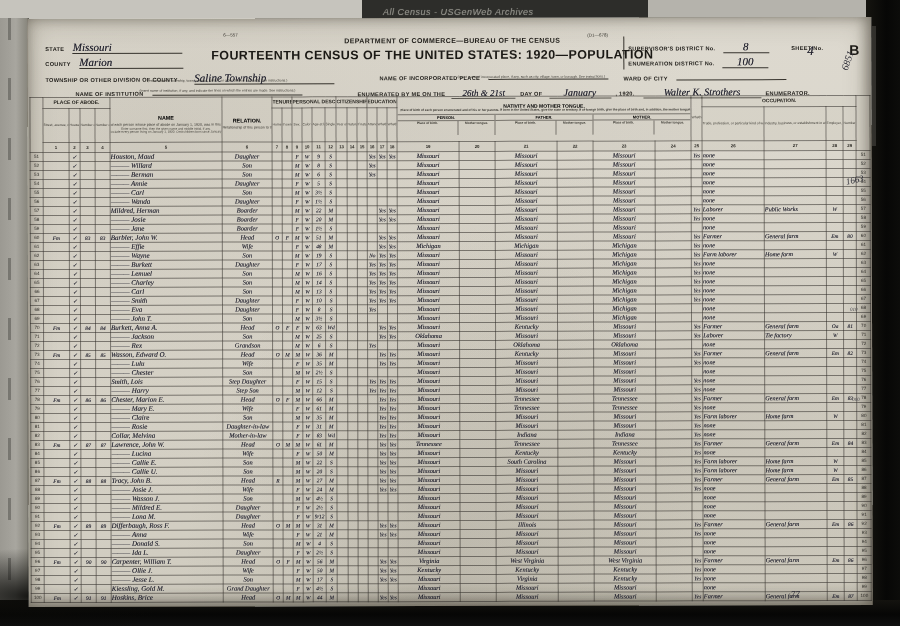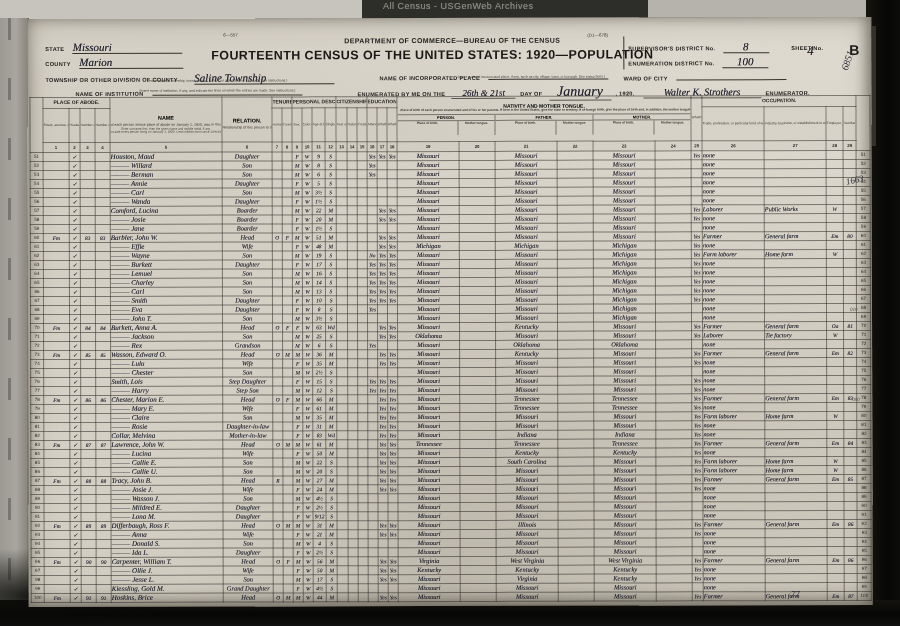--- a/index.html
+++ b/index.html
@@ -13,22 +13,22 @@
       background:linear-gradient(90deg,#9b9992 0%,#a8a69f 55%,#8a887f 92%,#5a5850 100%);}
   .left-strip:after{content:"";position:absolute;left:8px;top:0;width:3px;height:100%;
       background:repeating-linear-gradient(180deg,rgba(40,40,36,.35) 0 22px,rgba(160,158,150,.1) 22px 60px);}
   .right-band{position:absolute;left:866px;top:0;width:34px;height:626px;
       background:linear-gradient(90deg,#15140f,#070706 60%,#0c0c0a);}
   .right-band:before{content:"";position:absolute;left:6px;top:26px;width:4px;height:120px;background:rgba(150,148,140,.25);}
   .bottom-band{position:absolute;left:0;top:600px;width:900px;height:26px;
       background:linear-gradient(180deg,#14130f 0%,#060605 55%,#101010 100%);}
   .blob-bl{position:absolute;left:-30px;top:548px;width:200px;height:80px;
       background:radial-gradient(ellipse at 30% 60%,rgba(10,10,8,.9) 0%,rgba(10,10,8,0) 70%);}
-  .watermark{position:absolute;left:383px;top:1px;font-size:9px;color:#8e8d86;letter-spacing:.5px;
-      text-shadow:0 0 1px rgba(200,200,195,.4);}
+  .watermark{position:absolute;left:383px;top:7px;font-size:9px;color:#8e8d86;letter-spacing:.5px;
+      text-shadow:0 0 1px rgba(200,200,195,.4);font-style:italic;}
   
   .paper{position:absolute;left:28px;top:18px;width:844px;height:588px;
       background:
         radial-gradient(ellipse at 15% 20%,rgba(120,112,92,.10),rgba(0,0,0,0) 55%),
         radial-gradient(ellipse at 80% 70%,rgba(110,104,86,.12),rgba(0,0,0,0) 50%),
         radial-gradient(ellipse at 50% 95%,rgba(90,84,70,.14),rgba(0,0,0,0) 45%),
         linear-gradient(180deg,#ddd9cf 0%,#d8d4c9 60%,#cfcbbf 100%);
       box-shadow:inset 0 0 28px rgba(55,48,30,.28), inset -6px 0 12px rgba(30,28,20,.25),
                  inset 0 -6px 14px rgba(30,28,20,.30);
       transform:rotate(-0.15deg);}
@@ -137,21 +137,21 @@
 
     <div class="abs" style="left:352px;top:48px;">
       <span class="lbl">NAME OF INCORPORATED PLACE</span>
       <span class="uline" style="width:120px;margin-left:4px;height:7px;"></span>
     </div>
     <div class="abs tiny" style="left:430px;top:57px;width:180px;">(Insert name of incorporated place, if any, such as city, village, town, or borough. See instructions.)</div>
     <div class="abs" style="left:330px;top:64px;white-space:nowrap;">
       <span class="lbl">ENUMERATED BY ME ON THE</span>
       <span class="hw uline" style="width:64px;margin-left:2px;font-size:9px;text-align:center;">26th &amp; 21st</span>
       <span class="lbl">DAY OF</span>
-      <span class="hw uline" style="width:62px;margin-left:2px;font-size:14px;text-align:center;">January</span>
+      <span class="hw uline" style="width:62px;margin-left:2px;font-size:10px;text-align:center;">January</span>
       <span class="lbl">, 1920.</span>
       <span class="hw uline" style="width:118px;margin-left:4px;font-size:10px;text-align:center;">Walter K. Strothers</span>
       <span class="lbl">ENUMERATOR.</span>
     </div>
 
     <table class="census abs" style="left:2px;top:78px;">
       <colgroup>
         <col style="width:13px">
           <col style="width:26px">
           <col style="width:11px">
@@ -486,21 +486,21 @@
             <td class="hwc c sm"></td>
             <td class="hwc c sm"></td>
             <td class="lnc">56</td>
           </tr>
           <tr>
             <td class="lnc">57</td>
             <td class="hwc c sm"></td>
             <td class="hwc c sm">✓</td>
             <td class="hwc c sm"></td>
             <td class="hwc c sm"></td>
-            <td class="hwc nm">Comford, Lucina</td>
+            <td class="hwc nm">Mildred, Herman</td>
             <td class="hwc c">Boarder</td>
             <td class="hwc c sm"></td>
             <td class="hwc c sm"></td>
             <td class="hwc c sm">M</td>
             <td class="hwc c sm">W</td>
             <td class="hwc c sm">22</td>
             <td class="hwc c sm">M</td>
             <td></td>
             <td></td>
             <td></td>

